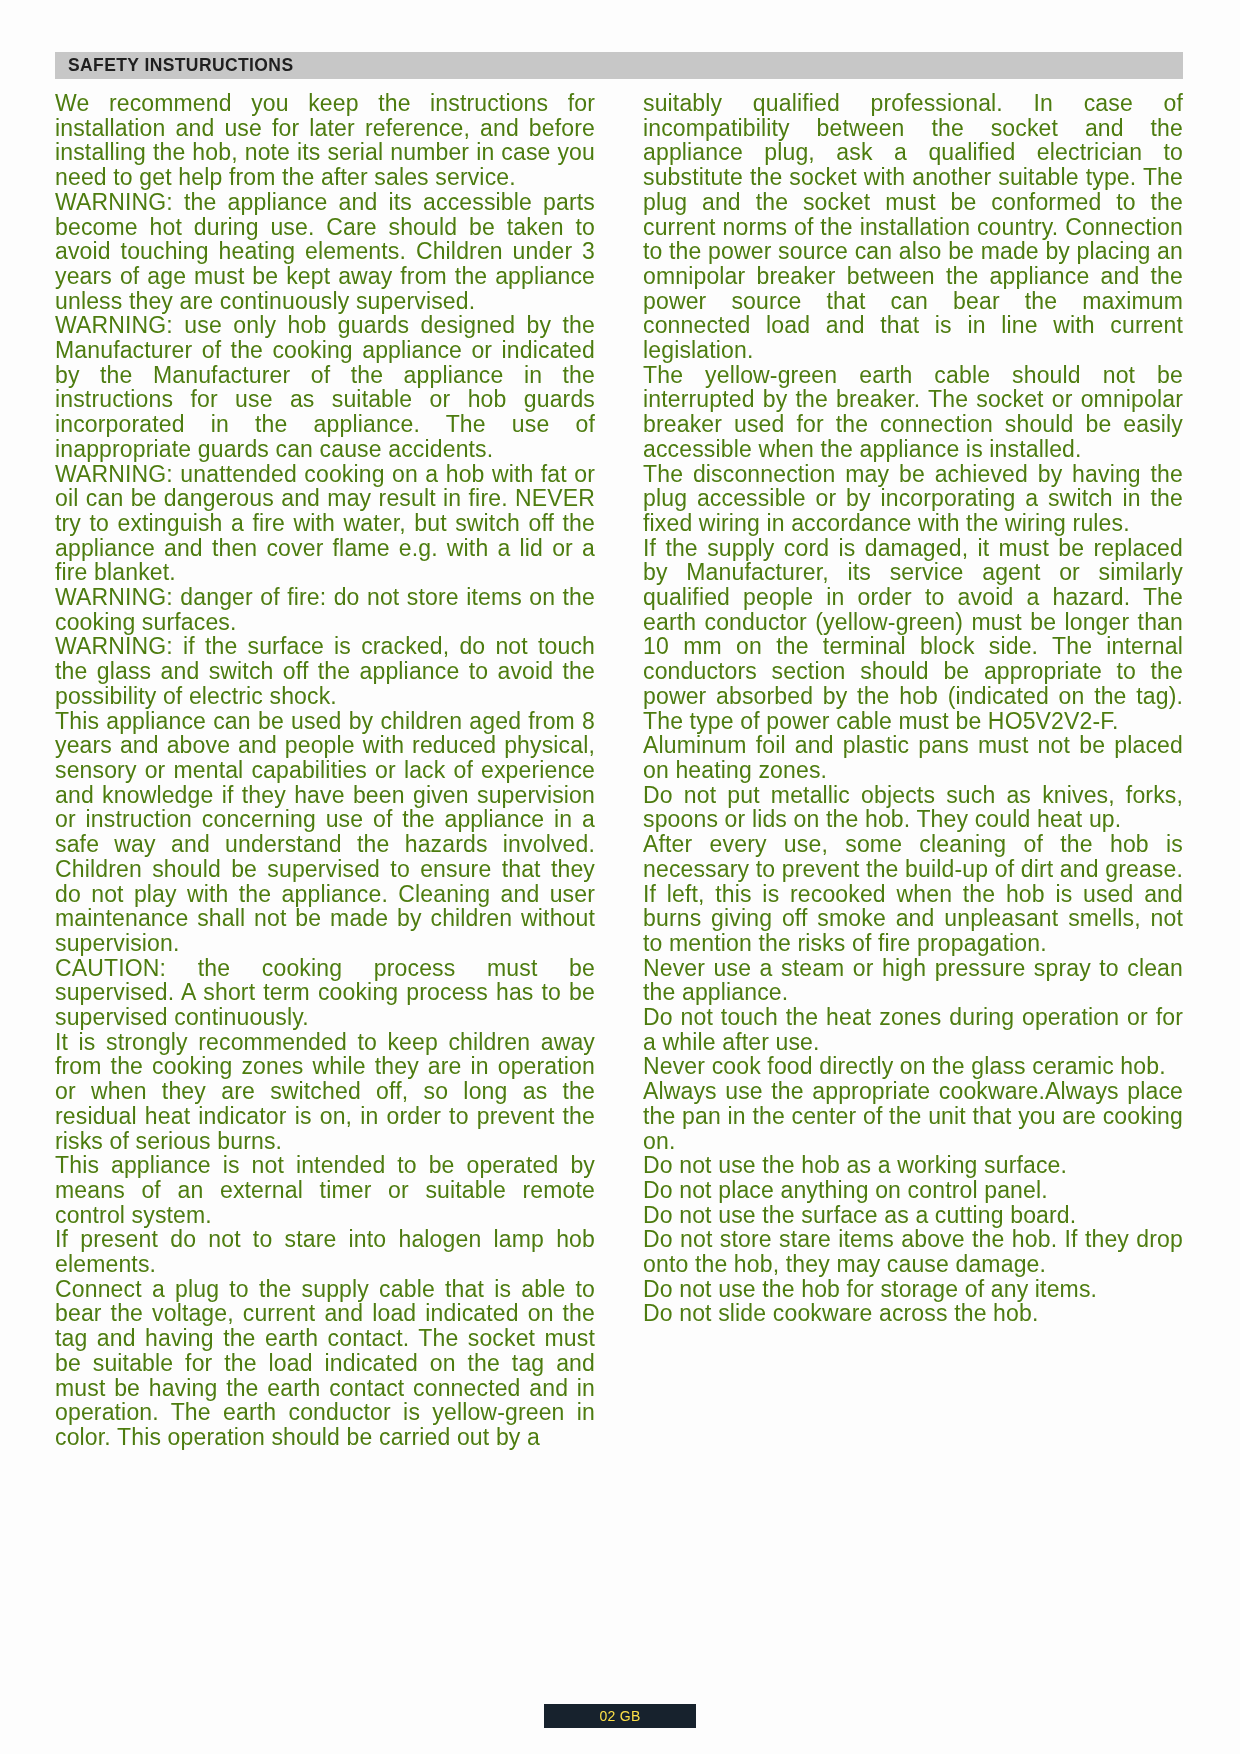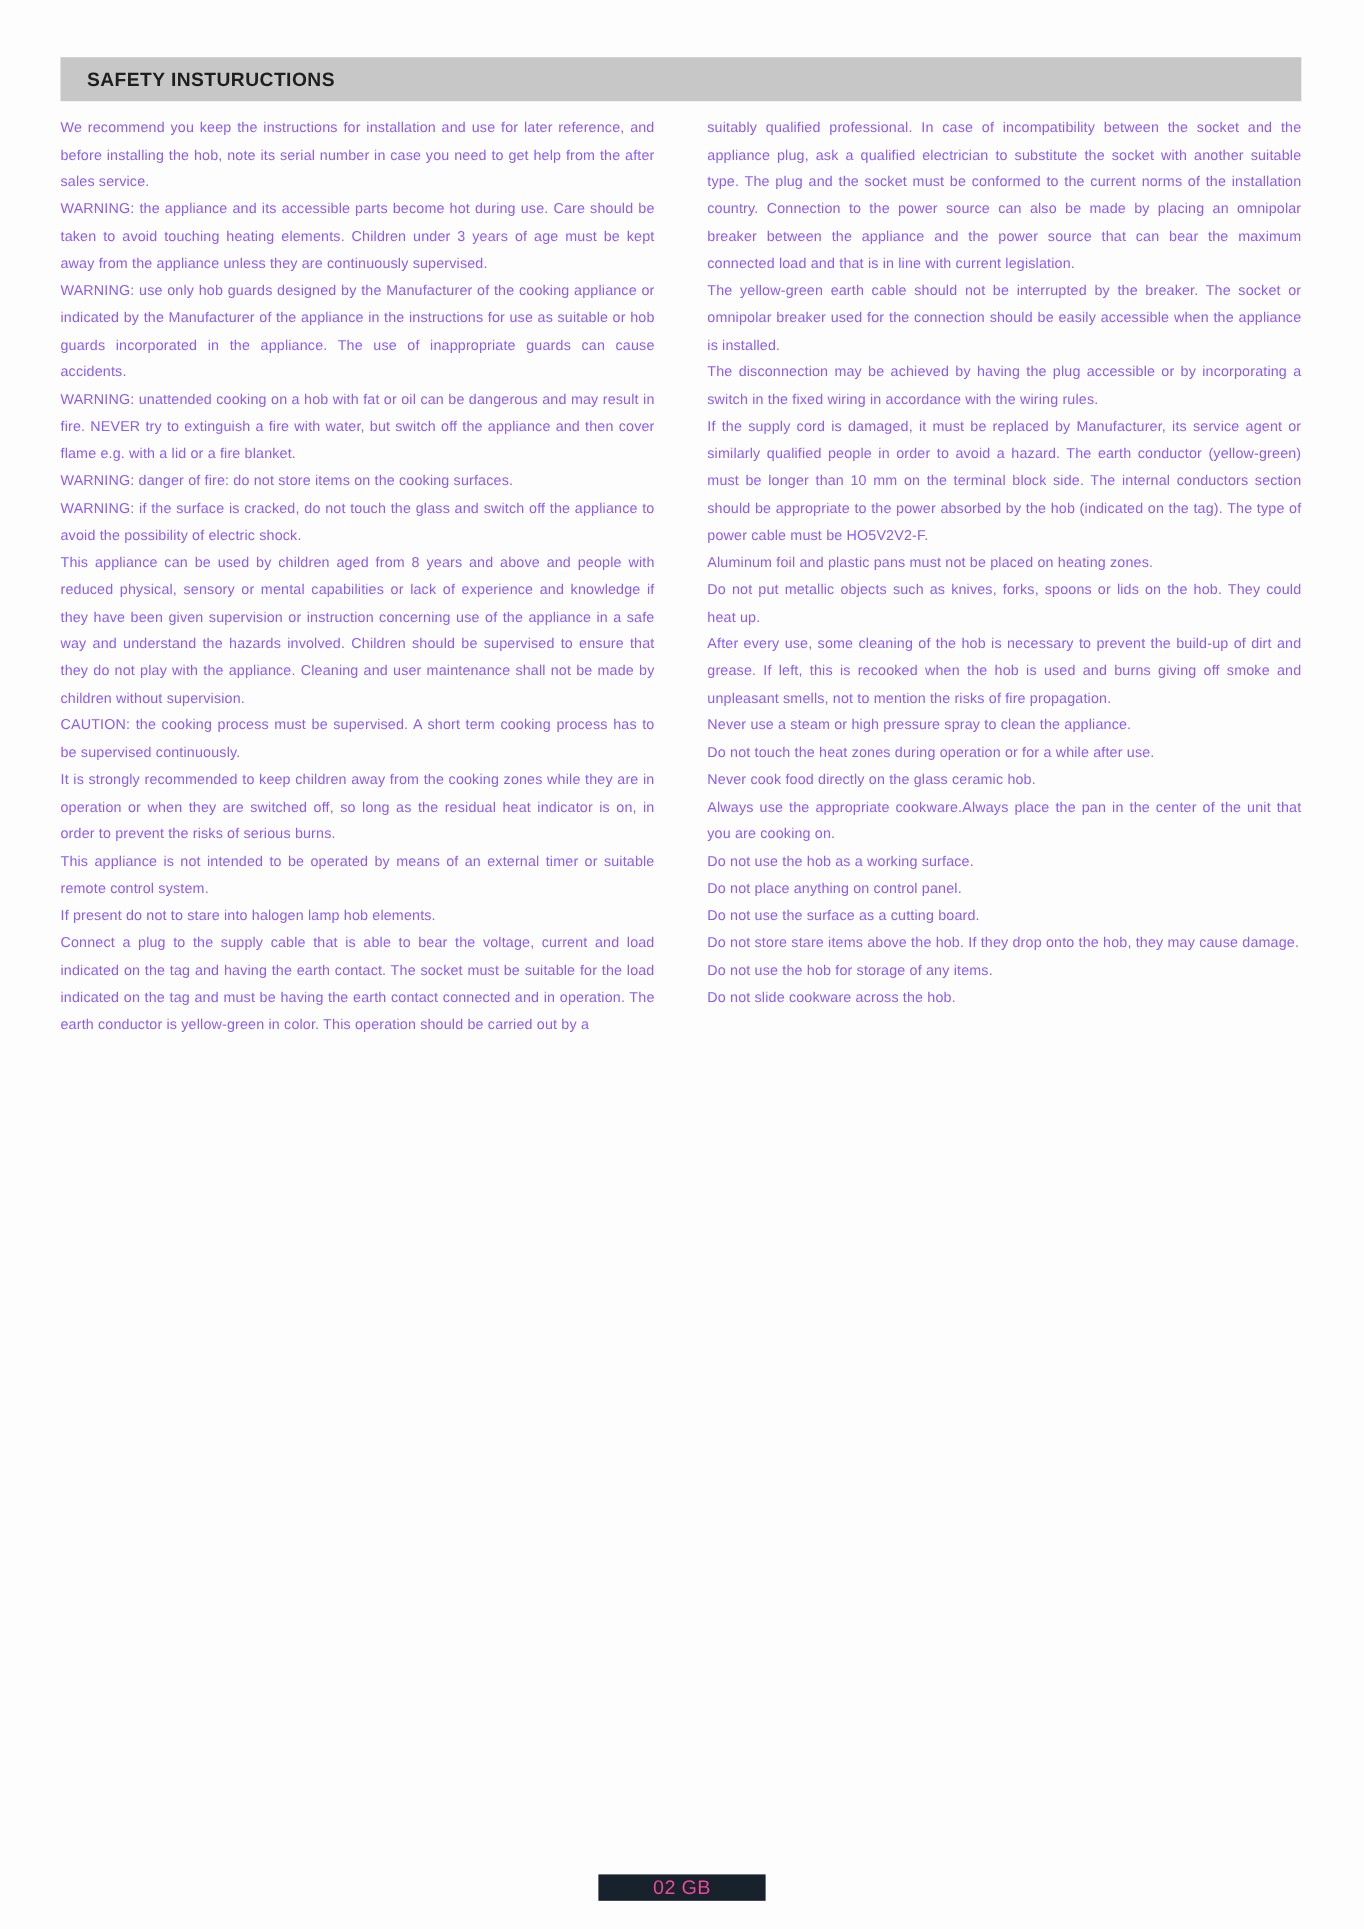--- a/index.html
+++ b/index.html
@@ -13,55 +13,55 @@
   .page {
     position: relative;
     width: 1240px;
     height: 1754px;
     background: #fdfdfd;
     padding: 52px 57px 0 55px;
     overflow: hidden;
   }
   .header-bar {
     background: #c7c7c7;
-    height: 40px;
+    height: 27px;
     display: flex;
     align-items: center;
-    padding-left: 24px;
+    padding-left: 13px;
     margin-bottom: 12px;
   }
   .header-title {
     font-weight: bold;
     font-size: 17.5px;
     color: #1f1f1f;
     letter-spacing: 0.4px;
   }
   .columns {
     display: flex;
     gap: 48px;
   }
   .col {
     flex: 1 1 0;
     min-width: 0;
   }
   p.para {
-    font-size: 13px;
+    font-size: 23px;
     line-height: 24.7px;
-    color: #8b5cf6;
+    color: #4d7c0f;
     text-align: justify;
     letter-spacing: 0.15px;
   }
   .footer-box {
     position: absolute;
     bottom: 26px;
     left: 50%;
     transform: translateX(-50%);
     background: #17222d;
-    color: #ec4899;
-    font-size: 18px;
+    color: #fde047;
+    font-size: 14px;
     width: 152px;
     height: 24px;
     display: flex;
     align-items: center;
     justify-content: center;
     letter-spacing: 0.3px;
   }
 </style>
 </head>
 <body>

